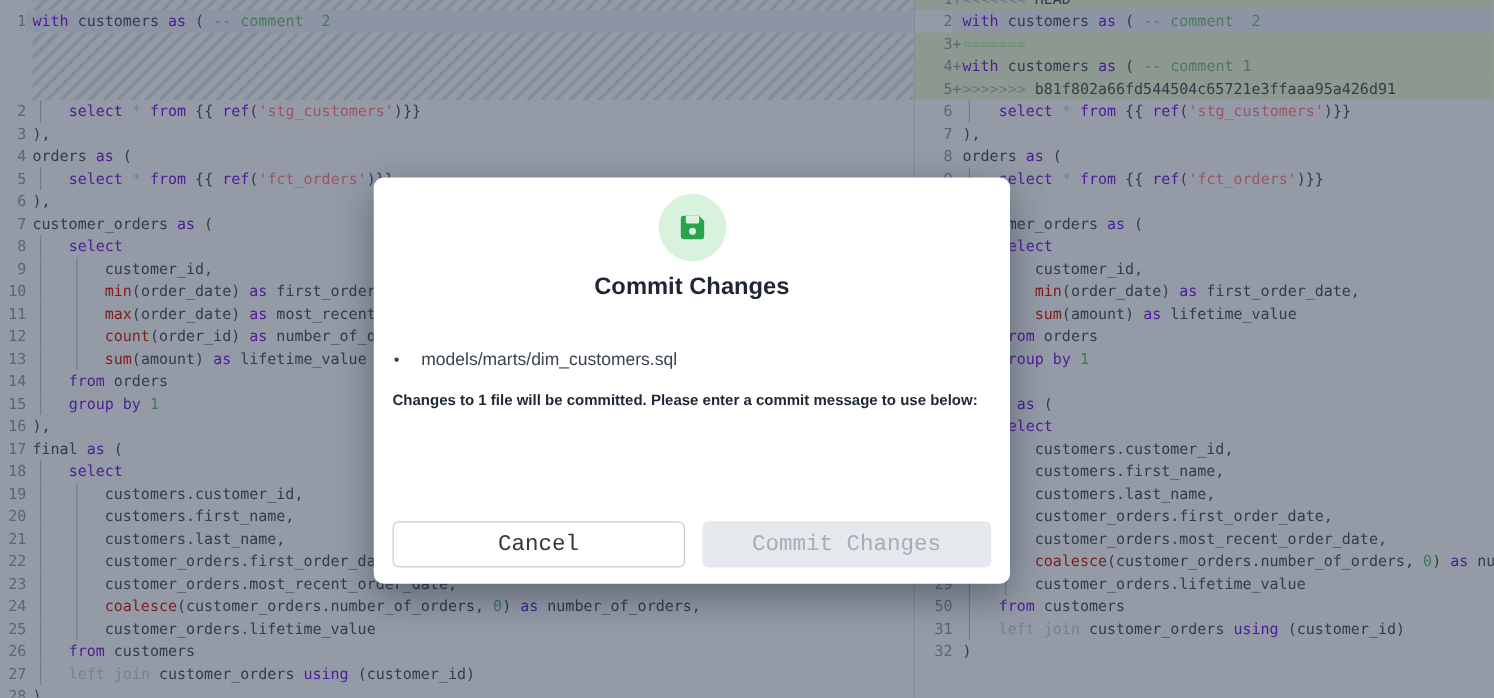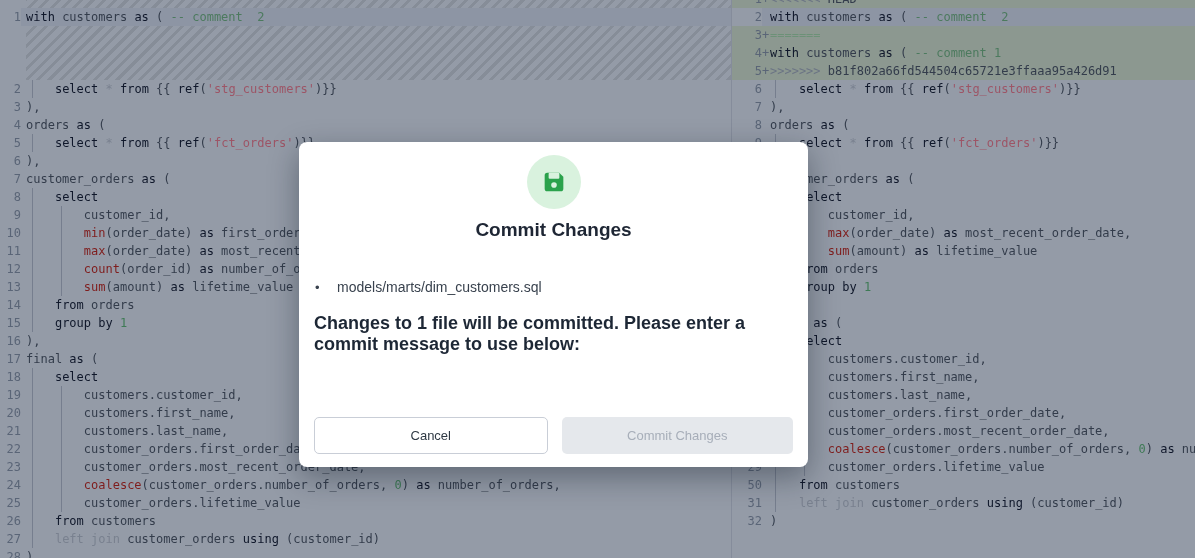--- a/index.html
+++ b/index.html
@@ -20,46 +20,46 @@
   #pane-right-content .gut{width:30px}
   .plus{flex:none;color:#5A6577}
   #pane-left-content .plus{width:5px}
   #pane-right-content .plus{width:8px}
   .codetxt{flex:1}
   .sprow{position:relative}
   .hatch{height:100%;background:repeating-linear-gradient(135deg,transparent 0 5px,#868D98 5px 8px)}
   .hl-add{background:#8C9890}
   .hl-mod .plus,.hl-mod .codetxt{background:#8D95A4}
   .iguide{position:absolute;top:0;bottom:0;width:1px;background:rgba(88,98,118,.5)}
-  .t-d{color:#333C4B}.t-k{color:#0f172a}.t-c{color:#4C7A5E}.t-s{color:#9D5566}
+  .t-d{color:#333C4B}.t-k{color:#4c1d95}.t-c{color:#4C7A5E}.t-s{color:#9D5566}
   .t-f{color:#7f1d1d}.t-n{color:#3E7A55}.t-o{color:#79818F}.t-q{color:#6C9177}.t-a{color:#6B7484}
   
   #modal{position:absolute;left:299px;top:142px;width:509px;height:325px;background:#fff;
          border-radius:8px;box-shadow:0 10px 30px rgba(10,20,35,.38);z-index:10}
   .icon-circle{position:absolute;left:calc(50% - 27px);top:13px;width:54px;height:54px;border-radius:50%;
          background:#D9F2DE;display:flex;align-items:center;justify-content:center}
   .m-title{position:absolute;top:76px;left:0;right:0;text-align:center;
          font-size:19px;line-height:24px;font-weight:bold;color:#1E2634}
   .warn-row{position:absolute;left:16px;top:108px;display:flex;align-items:center;gap:7px}
   .warn-text{font-size:14px;font-weight:bold;color:#11161D}
   .file-row{position:absolute;left:16px;top:137px;display:flex;align-items:center;font-size:14px;color:#39424E}
   .bullet{width:10px;margin-right:12px;font-size:13px;color:#39424E}
-  .m-label{position:absolute;left:15px;top:171px;font-size:18px;font-weight:bold;color:#1D2735}
+  .m-label{position:absolute;left:15px;top:171px;font-size:12px;font-weight:bold;color:#1D2735}
   .ta-wrap{position:absolute;left:14px;top:191px;width:481px;height:61px}
   .ta-wrap textarea{width:100%;height:100%;box-sizing:border-box;resize:none;outline:none;
          border:2px solid #0E6671;border-radius:6px;padding:8px 12px;
          font-family:"Liberation Sans",sans-serif;font-size:13.5px;color:#333C4B;background:#fff}
   .ta-wrap textarea::placeholder{color:#8A92A0}
   .caret{position:absolute;left:14px;top:10px;width:1px;height:16px;background:#2A2F38;pointer-events:none}
   .grip{position:absolute;right:3px;bottom:3px;width:10px;height:10px;pointer-events:none;
         background:repeating-linear-gradient(135deg,#A9B0BB 0 1px,transparent 1px 4px);
         clip-path:polygon(100% 0,100% 100%,0 100%)}
   .btn-row{position:absolute;left:15px;right:15px;top:275px;display:flex;gap:14px}
-  .btn-row button{flex:1;height:37px;border-radius:5px;font-family:Liberation Sans, sans-serif;
-        font-size:13px;cursor:pointer}
+  .btn-row button{flex:1;height:37px;border-radius:5px;font-family:Liberation Mono, monospace;
+        font-size:18px;cursor:pointer}
   .btn-cancel{background:#fff;border:1px solid #C9CED7;color:#2F3944}
   .btn-commit{background:#E5E8EC;border:none;color:#A7AEB9;cursor:default}
 </style>
 </head>
 <body>
 
 <div class="pane" id="pane-left">
   <div class="pane-inner" id="pane-left-content">
       <div class="sprow" style="height: 18px;">
         <div class="hatch" style="margin-left: 26px;"></div>
@@ -106,21 +106,21 @@
       <div class="crow hl-add"><span class="gut">4</span><span class="plus">+</span><span class="codetxt"><span class="t-k">with</span><span class="t-d"> customers </span><span class="t-k">as</span><span class="t-d"> ( </span><span class="t-c">-- comment 1</span></span></div>
       <div class="crow hl-add"><span class="gut">5</span><span class="plus">+</span><span class="codetxt"><span class="t-a">&gt;&gt;&gt;&gt;&gt;&gt;&gt;</span><span class="t-d"> b81f802a66fd544504c65721e3ffaaa95a426d91</span></span></div>
       <div class="crow"><i class="iguide" style="left: 43px;"></i><span class="gut">6</span><span class="plus"></span><span class="codetxt"><span class="t-d">    </span><span class="t-k">select</span><span class="t-d"> </span><span class="t-o">*</span><span class="t-d"> </span><span class="t-k">from</span><span class="t-d"> {{ </span><span class="t-k">ref</span><span class="t-d">(</span><span class="t-s">'stg_customers'</span><span class="t-d">)}}</span></span></div>
       <div class="crow"><span class="gut">7</span><span class="plus"></span><span class="codetxt"><span class="t-d">),</span></span></div>
       <div class="crow"><span class="gut">8</span><span class="plus"></span><span class="codetxt"><span class="t-d">orders </span><span class="t-k">as</span><span class="t-d"> (</span></span></div>
       <div class="crow"><i class="iguide" style="left: 43px;"></i><span class="gut">9</span><span class="plus"></span><span class="codetxt"><span class="t-d">    </span><span class="t-k">select</span><span class="t-d"> </span><span class="t-o">*</span><span class="t-d"> </span><span class="t-k">from</span><span class="t-d"> {{ </span><span class="t-k">ref</span><span class="t-d">(</span><span class="t-s">'fct_orders'</span><span class="t-d">)}}</span></span></div>
       <div class="crow"><span class="gut">10</span><span class="plus"></span><span class="codetxt"><span class="t-d">),</span></span></div>
       <div class="crow"><span class="gut">11</span><span class="plus"></span><span class="codetxt"><span class="t-d">customer_orders </span><span class="t-k">as</span><span class="t-d"> (</span></span></div>
       <div class="crow"><i class="iguide" style="left: 43px;"></i><span class="gut">12</span><span class="plus"></span><span class="codetxt"><span class="t-d">    </span><span class="t-k">select</span></span></div>
       <div class="crow"><i class="iguide" style="left: 43px;"></i><i class="iguide" style="left: 71.8px;"></i><span class="gut">13</span><span class="plus"></span><span class="codetxt"><span class="t-d">        customer_id,</span></span></div>
-      <div class="crow"><i class="iguide" style="left: 43px;"></i><i class="iguide" style="left: 71.8px;"></i><span class="gut">15</span><span class="plus"></span><span class="codetxt"><span class="t-d">        </span><span class="t-f">max</span><span class="t-d">(order_date) </span><span class="t-k">as</span><span class="t-d"> most_recent_order_date,</span></span></div>
+      <div class="crow"><i class="iguide" style="left: 43px;"></i><i class="iguide" style="left: 71.8px;"></i><span class="gut">14</span><span class="plus"></span><span class="codetxt"><span class="t-d">        </span><span class="t-f">min</span><span class="t-d">(order_date) </span><span class="t-k">as</span><span class="t-d"> first_order_date,</span></span></div>
       <div class="crow"><i class="iguide" style="left: 43px;"></i><i class="iguide" style="left: 71.8px;"></i><span class="gut">17</span><span class="plus"></span><span class="codetxt"><span class="t-d">        </span><span class="t-f">sum</span><span class="t-d">(amount) </span><span class="t-k">as</span><span class="t-d"> lifetime_value</span></span></div>
       <div class="crow"><i class="iguide" style="left: 43px;"></i><span class="gut">18</span><span class="plus"></span><span class="codetxt"><span class="t-d">    </span><span class="t-k">from</span><span class="t-d"> orders</span></span></div>
       <div class="crow"><i class="iguide" style="left: 43px;"></i><span class="gut">19</span><span class="plus"></span><span class="codetxt"><span class="t-d">    </span><span class="t-k">group by</span><span class="t-d"> </span><span class="t-n">1</span></span></div>
       <div class="crow"><span class="gut">20</span><span class="plus"></span><span class="codetxt"><span class="t-d">),</span></span></div>
       <div class="crow"><span class="gut">21</span><span class="plus"></span><span class="codetxt"><span class="t-d">final </span><span class="t-k">as</span><span class="t-d"> (</span></span></div>
       <div class="crow"><i class="iguide" style="left: 43px;"></i><span class="gut">22</span><span class="plus"></span><span class="codetxt"><span class="t-d">    </span><span class="t-k">select</span></span></div>
       <div class="crow"><i class="iguide" style="left: 43px;"></i><i class="iguide" style="left: 71.8px;"></i><span class="gut">23</span><span class="plus"></span><span class="codetxt"><span class="t-d">        customers.customer_id,</span></span></div>
       <div class="crow"><i class="iguide" style="left: 43px;"></i><i class="iguide" style="left: 71.8px;"></i><span class="gut">24</span><span class="plus"></span><span class="codetxt"><span class="t-d">        customers.first_name,</span></span></div>
       <div class="crow"><i class="iguide" style="left: 43px;"></i><i class="iguide" style="left: 71.8px;"></i><span class="gut">25</span><span class="plus"></span><span class="codetxt"><span class="t-d">        customers.last_name,</span></span></div>
       <div class="crow"><i class="iguide" style="left: 43px;"></i><i class="iguide" style="left: 71.8px;"></i><span class="gut">26</span><span class="plus"></span><span class="codetxt"><span class="t-d">        customer_orders.first_order_date,</span></span></div>

